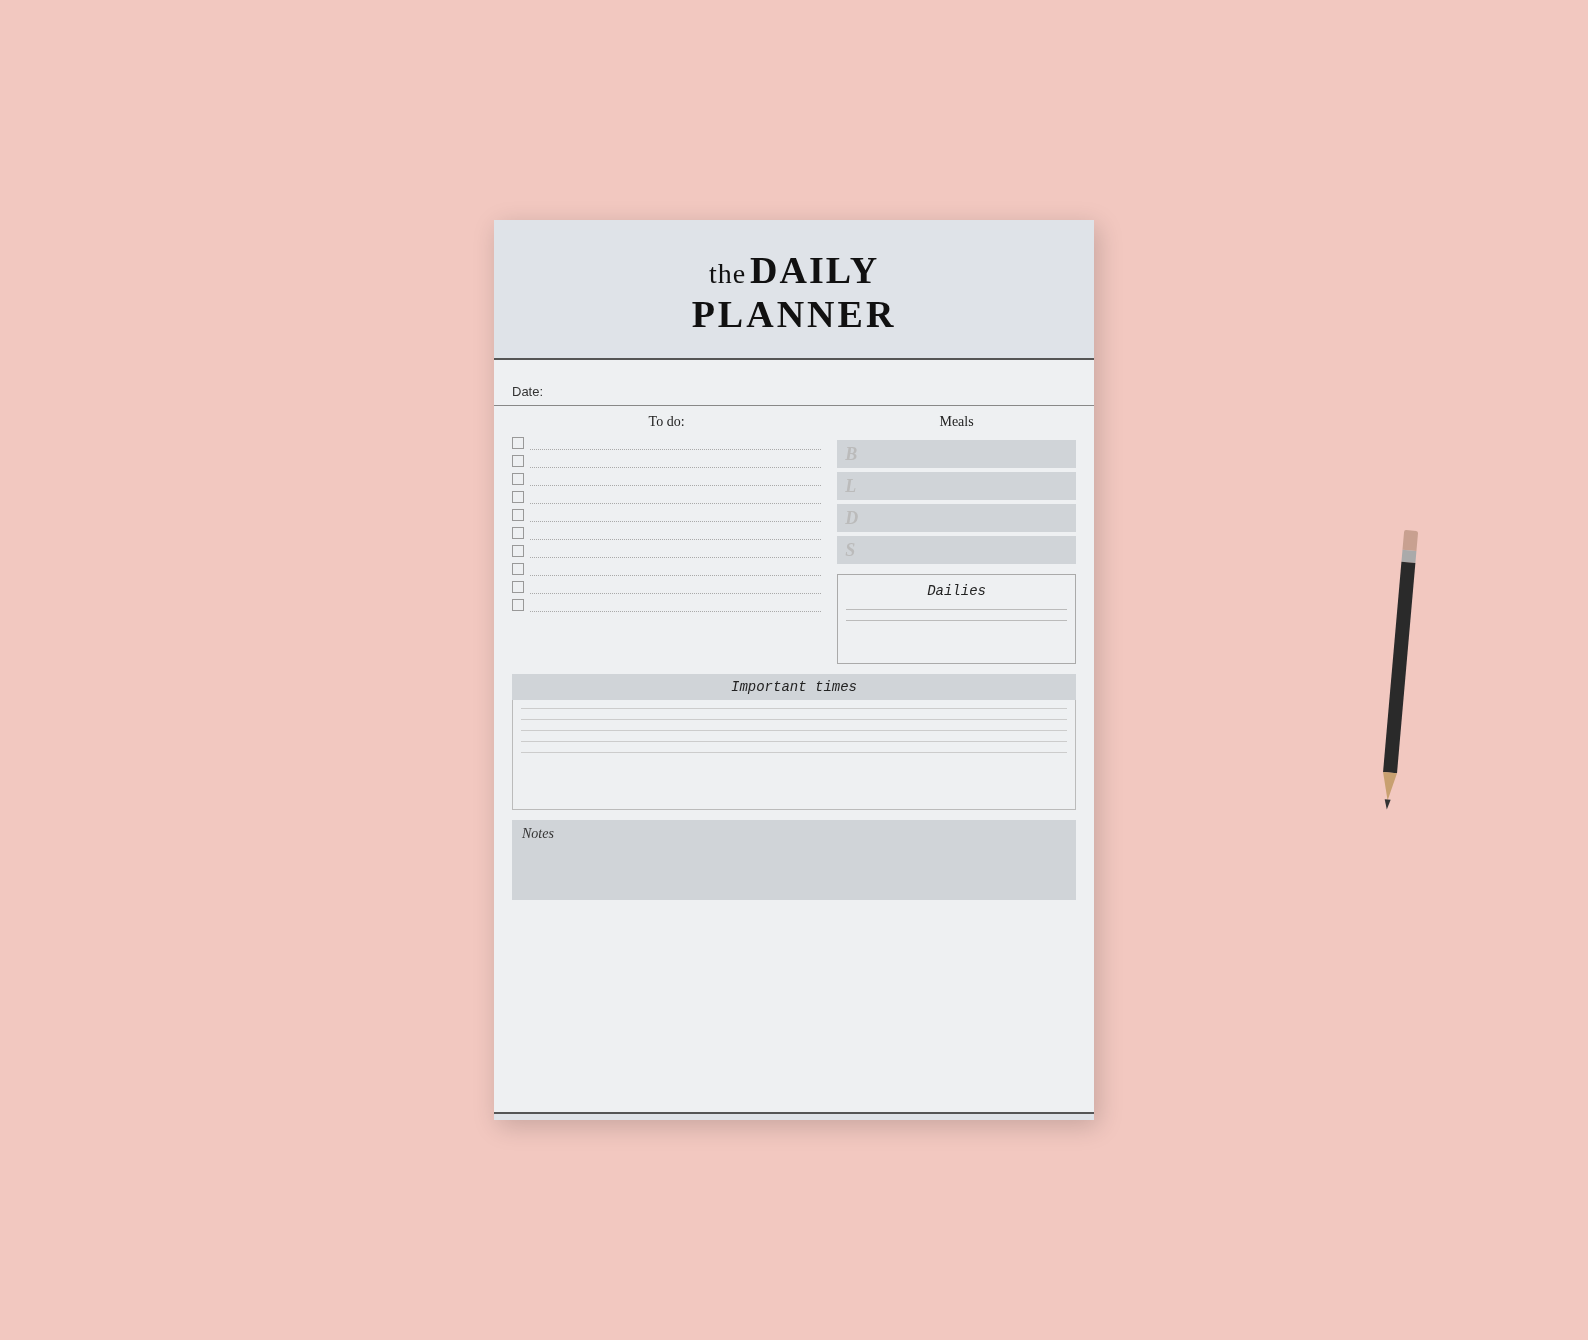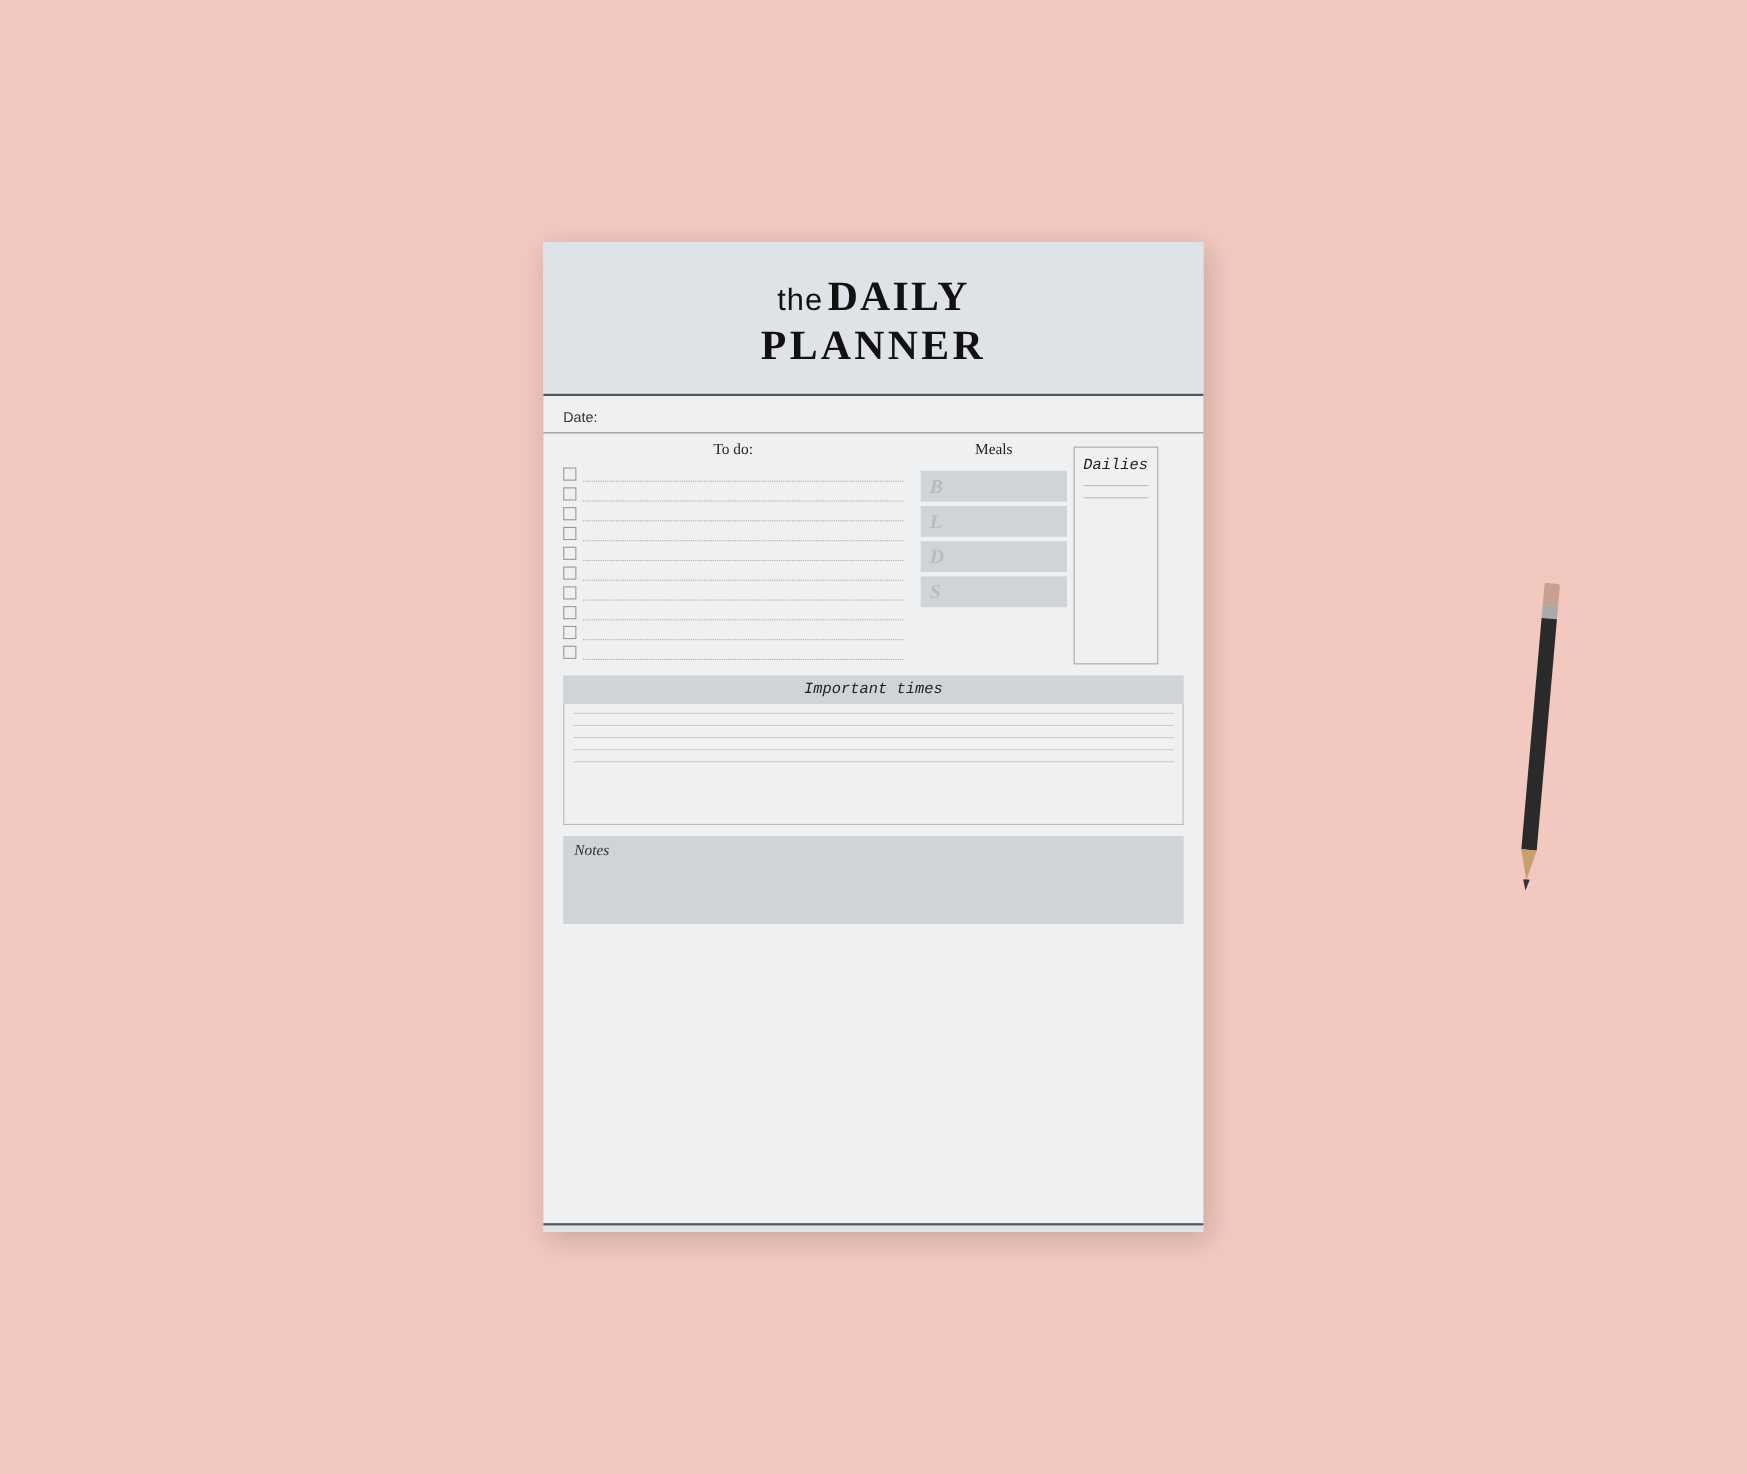--- a/index.html
+++ b/index.html
@@ -39,21 +39,21 @@
     .planner-header {
       background-color: #dfe3e8;
       text-align: center;
       padding: 28px 20px 22px;
       border-bottom: 2px solid #555;
     }
 
     .planner-title-the {
       font-size: 28px;
       font-weight: normal;
-      font-family: Liberation Sans, sans-serif;
+      font-family: Liberation Serif, serif;
       letter-spacing: 1px;
       color: #111;
       text-align: center;
     }
 
     .planner-title-daily {
       font-size: 38px;
       font-weight: bold;
       font-family: 'Times New Roman', serif;
       color: #111;
@@ -64,21 +64,21 @@
       font-size: 38px;
       font-weight: bold;
       font-family: 'Times New Roman', serif;
       color: #111;
       letter-spacing: 3px;
       display: block;
     }
 
     
     .date-row {
-      padding: 12px 18px 6px;
+      padding: 24px 18px 6px;
       font-size: 13px;
       color: #333;
       font-family: Arial, sans-serif;
       border-bottom: 1px solid #888;
     }
 
     
     .planner-body {
       display: flex;
       flex-direction: column;
@@ -406,21 +406,21 @@
           <div class="todo-item">
             <div class="checkbox"></div>
             <div class="dotted-line"></div>
           </div>
           <div class="todo-item">
             <div class="checkbox"></div>
             <div class="dotted-line"></div>
           </div>
         </div>
 
-        <div style="flex: 0.85; display: flex; flex-direction: row; gap: 6px;">
+        <div style="flex: 0.85; display: flex; flex-direction: column; gap: 6px;">
 
           <div class="meals-section">
             <div class="section-label">Meals</div>
             <div class="meal-item">
               <span class="meal-letter">B</span>
             </div>
             <div class="meal-item">
               <span class="meal-letter">L</span>
             </div>
             <div class="meal-item">

